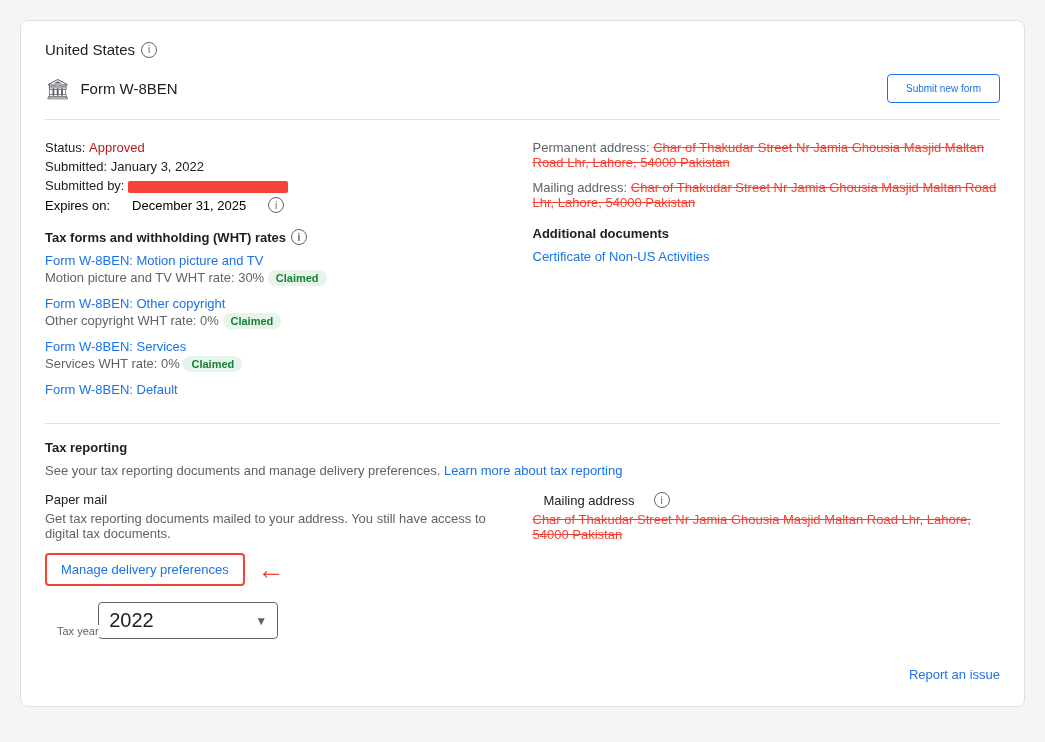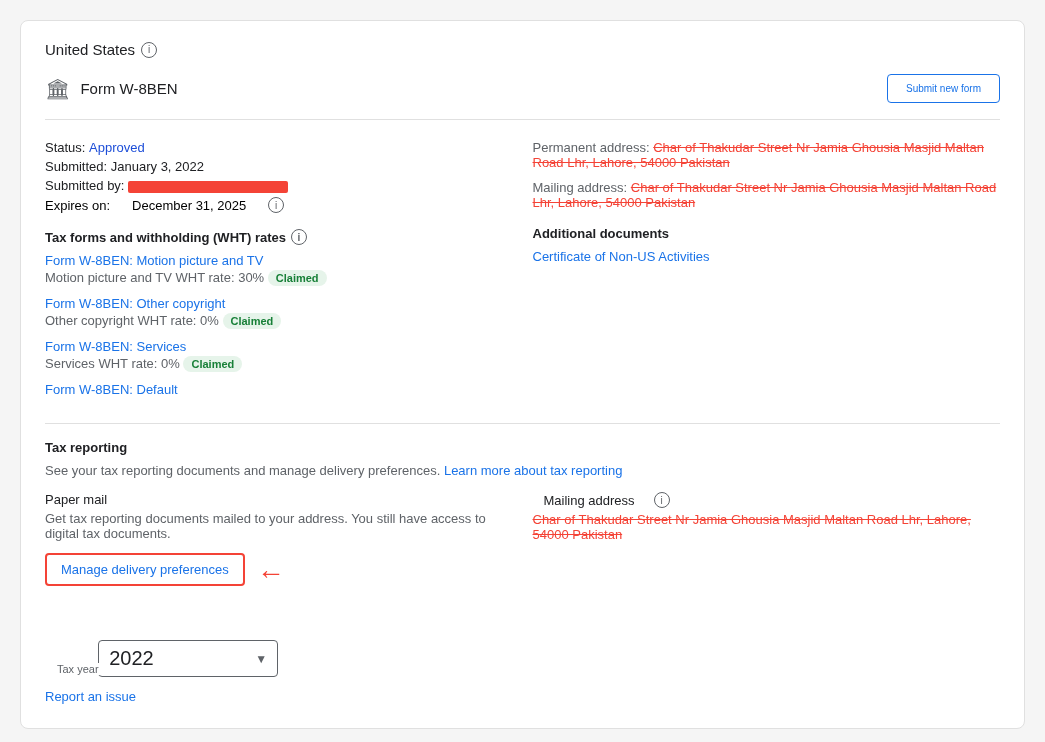--- a/index.html
+++ b/index.html
@@ -78,21 +78,21 @@
       display: grid;
       grid-template-columns: 1fr 1fr;
       gap: 20px;
     }
     .left-col, .right-col { }
     .status-row {
       margin-bottom: 4px;
       color: #202124;
     }
     .status-approved {
-      color: #1d4ed8;
+      color: #b91c1c;
       font-weight: 500;
     }
     .bold-val { font-weight: 500; }
     .redacted {
       background: #f44336;
       color: #f44336;
       border-radius: 2px;
       display: inline-block;
       height: 12px;
       vertical-align: middle;
@@ -236,21 +236,22 @@
       flex: 1;
       font-size: 20px;
       color: #202124;
     }
     .chevron-down {
       font-size: 12px;
       color: #5f6368;
     }
     .report-issue-row {
       display: flex;
-      margin-top: 12px;
+      justify-content: flex-end;
+      margin-top: 28px;
     }
     .additional-docs-section {
       margin-top: 4px;
     }
   </style>
 </head>
 <body>
 
 <div class="card">
 
@@ -374,21 +375,21 @@
           <span class="info-icon">i</span>
         </div>
         <div>
           <span class="address-redacted">Char of Thakudar Street Nr Jamia Ghousia Masjid Maltan Road Lhr, Lahore, 54000 Pakistan</span>
         </div>
       </div>
     </div>
   </div>
 
   <div class="tax-year-section">
-    <div style="display:inline-block; position:relative;margin-top:38px;">
+    <div style="display:inline-block; position:relative;">
       <span class="tax-year-label">Tax year</span>
       <div class="tax-year-select-wrapper">
         <span class="tax-year-value">2022</span>
         <span class="chevron-down">▼</span>
       </div>
     </div>
   </div>
 
   <div class="report-issue-row">
     <a class="link">Report an issue</a>

